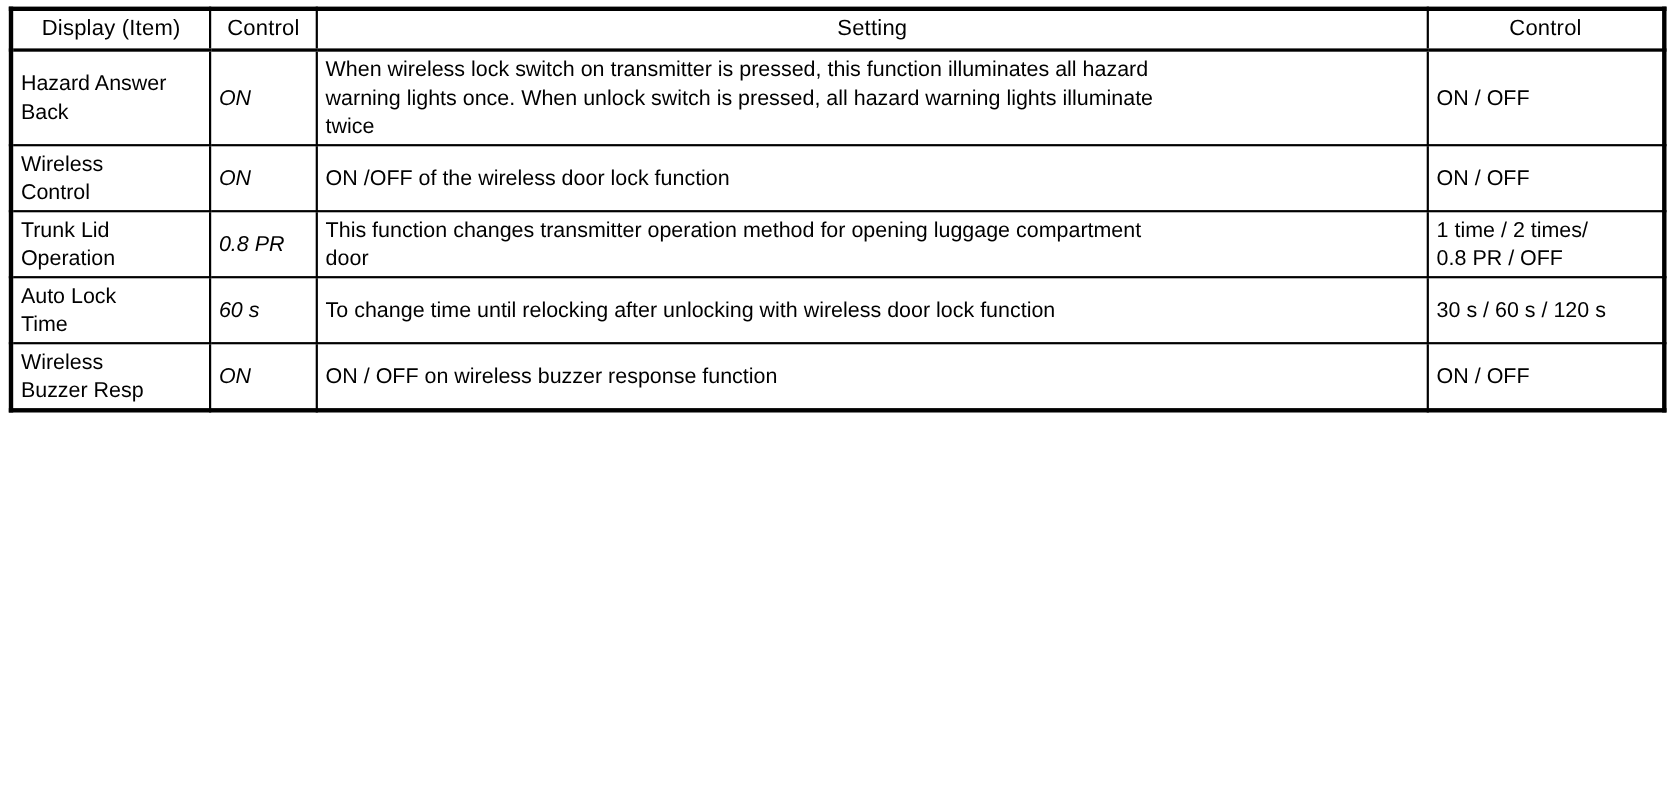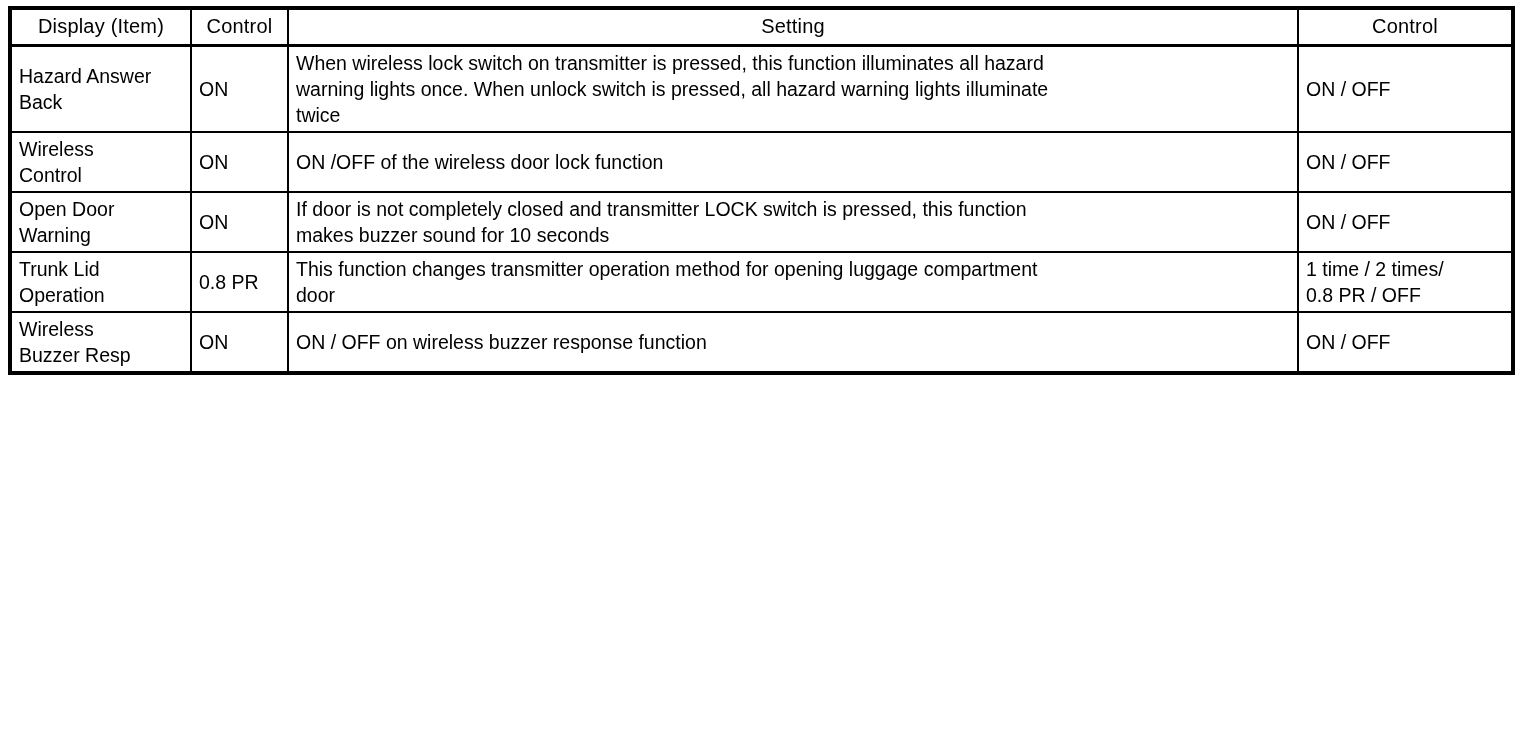--- a/index.html
+++ b/index.html
@@ -39,21 +39,21 @@
   table.settings td {
     font-size: 19.5px;
     line-height: 26px;
     vertical-align: middle;
     text-align: left;
     padding: 3px 6px 3px 7px;
     white-space: pre-line;
   }
   tr.rh-3 { height: 76px; }
   tr.rh-2 { height: 52px; }
-  td.c-default { padding-left: 6px; }
+  td.c-default { padding-left: 6px; font-style: italic; }
   td.c-setting { padding-left: 5px; }
 </style>
 </head>
 <body>
 
 <div class="page">
   <table class="settings">
     <colgroup>
       <col style="width:181px">
       <col style="width:97px">
@@ -79,35 +79,34 @@
         <td class="c-setting">ON / OFF</td>
       </tr>
       <tr class="rh-2">
         <td class="c-item">Wireless
 Control</td>
         <td class="c-default">ON</td>
         <td class="c-contents">ON /OFF of the wireless door lock function</td>
         <td class="c-setting">ON / OFF</td>
       </tr>
       <tr class="rh-2">
-        <td class="c-item">Open Door
-Warning</td>
-        <td class="c-default">ON</td>
-        <td class="c-contents">If door is not completely closed and transmitter LOCK switch is pressed, this function
-makes buzzer sound for 10 seconds</td>
-        <td class="c-setting">ON / OFF</td>
-      </tr>
-      <tr class="rh-2">
         <td class="c-item">Trunk Lid
 Operation</td>
         <td class="c-default">0.8 PR</td>
         <td class="c-contents">This function changes transmitter operation method for opening luggage compartment
 door</td>
         <td class="c-setting">1 time / 2 times/
 0.8 PR / OFF</td>
+      </tr>
+      <tr class="rh-2">
+        <td class="c-item">Auto Lock
+Time</td>
+        <td class="c-default">60 s</td>
+        <td class="c-contents">To change time until relocking after unlocking with wireless door lock function</td>
+        <td class="c-setting">30 s / 60 s / 120 s</td>
       </tr>
       <tr class="rh-2">
         <td class="c-item">Wireless
 Buzzer Resp</td>
         <td class="c-default">ON</td>
         <td class="c-contents">ON / OFF on wireless buzzer response function</td>
         <td class="c-setting">ON / OFF</td>
       </tr>
     </tbody>
   </table>

